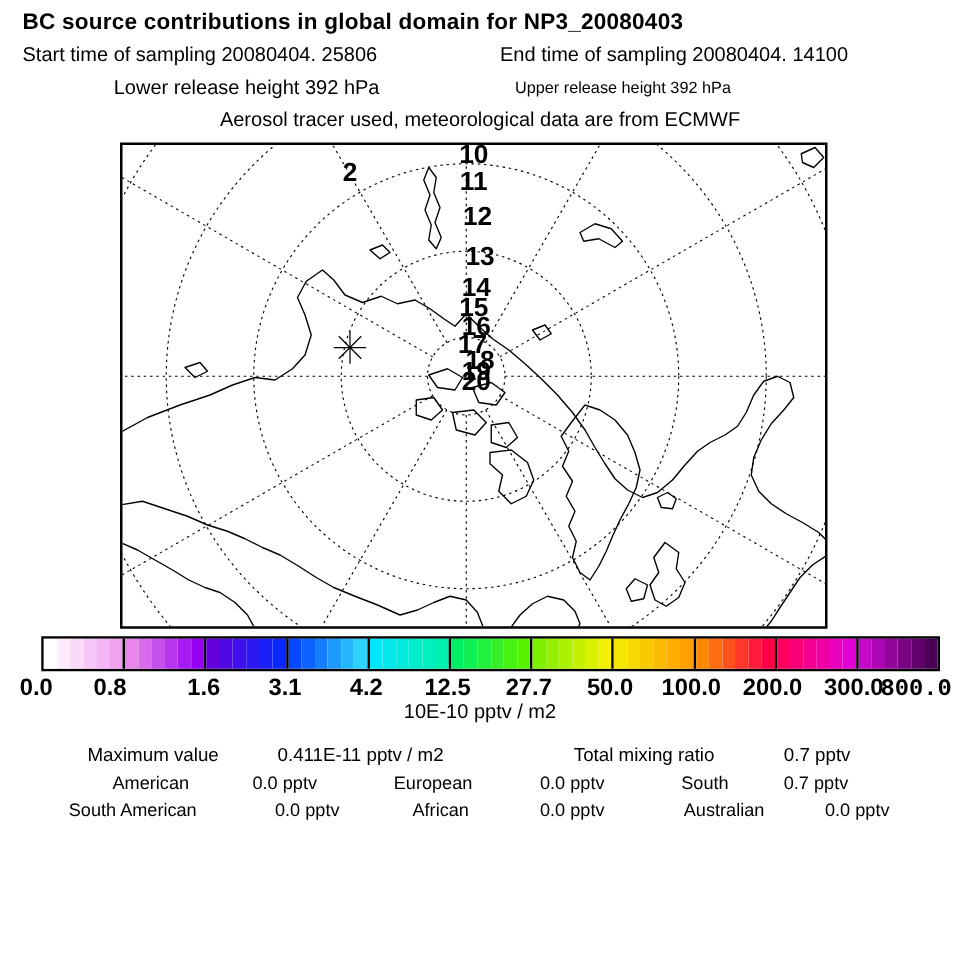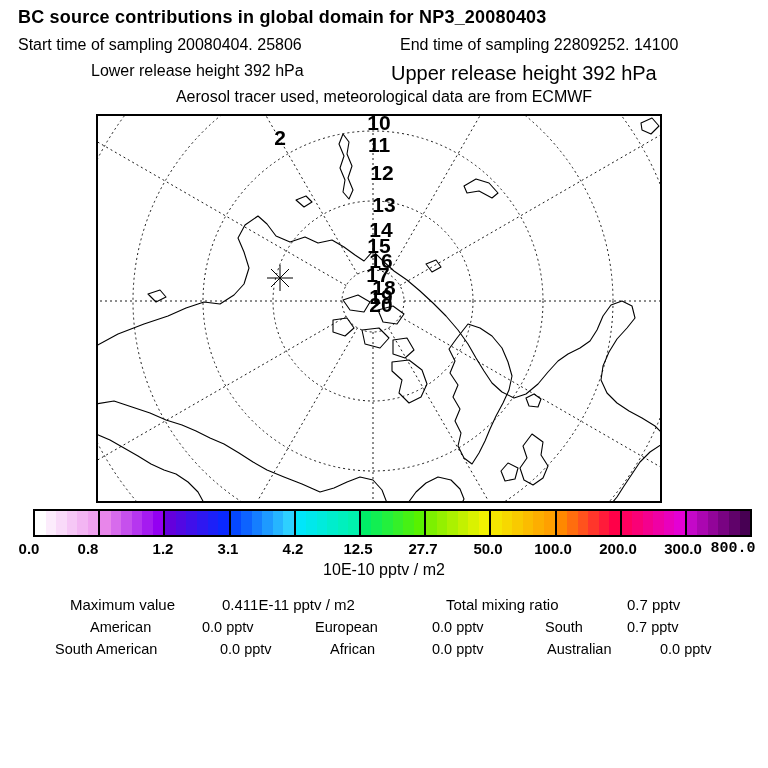--- a/index.html
+++ b/index.html
@@ -7,60 +7,60 @@
     width:768px;height:768px;position:relative;overflow:hidden;
     background:#ffffff;color:#000;
     font-family:"Liberation Sans",sans-serif;
     -webkit-font-smoothing:antialiased;
   }
   .abs{position:absolute;white-space:nowrap;}
   .title{left:18px;top:7px;font-size:18px;font-weight:bold;letter-spacing:0.2px;}
   .l2a{left:18px;top:36px;font-size:16px;}
   .l2b{left:400px;top:36px;font-size:16px;}
   .l3a{left:91px;top:62px;font-size:16px;}
-  .l3b{left:391px;top:62px;font-size:20px;}
+  .l3b{left:412px;top:62px;font-size:13px;}
   .l4{left:0;top:88px;width:768px;text-align:center;font-size:16px;}
 
   .map-frame{
     position:absolute;left:96px;top:114px;width:566px;height:389px;
     border:2px solid #000;box-sizing:border-box;background:#fff;
   }
   .map-frame svg{display:block;}
   .coast{fill:none;stroke:#000;stroke-width:1.1;stroke-linejoin:round;}
   .grat{fill:none;stroke:#000;stroke-width:0.9;stroke-dasharray:2 3;}
   #map-labels text{font-family:"Liberation Sans",sans-serif;font-size:21px;font-weight:bold;fill:#000;text-anchor:middle;}
   .star-line{stroke:#000;stroke-width:1;}
 
   .cbar{
     position:absolute;left:33px;top:509px;width:715px;height:24px;
     border:2px solid #000;display:flex;background:#fff;
   }
   .cb-seg{flex:1;display:flex;}
   .cb-seg + .cb-seg{border-left:2px solid #000;}
   .cb-cell{flex:1;}
   .cb-tick{
-    position:absolute;top:540px;font-size:15px;font-weight:bold;
+    position:absolute;top:540px;font-size:19px;font-weight:bold;
     transform:translateX(-50%);white-space:nowrap;
   }
   .cb-unit{left:0;top:561px;width:768px;text-align:center;font-size:16px;}
 
   .st1{top:596px;font-size:15px;}
   .st23{font-size:14.5px;}
   .r2{top:619px;} .r3{top:641px;}
   .st-max-label{left:70px;} .st-max-value{left:222px;}
-  .st-total-label{left:446px;} .st-total-value{left:627px;}
+  .st-total-label{left:459px;} .st-total-value{left:627px;}
   .p-r2n1{left:90px;} .p-r2v1{left:202px;} .p-r2n2{left:315px;} .p-r2v2{left:432px;} .p-r2n3{left:545px;} .p-r2v3{left:627px;}
   .p-r3n1{left:55px;} .p-r3v1{left:220px;} .p-r3n2{left:330px;} .p-r3v2{left:432px;} .p-r3n3{left:547px;} .p-r3v3{left:660px;}
 </style>
 </head>
 <body>
 
 <div class="abs title">BC  source contributions in global domain for NP3_20080403</div>
 <div class="abs l2a">Start time of sampling 20080404. 25806</div>
-<div class="abs l2b">End time of sampling 22809252. 14100</div>
+<div class="abs l2b">End time of sampling 20080404. 14100</div>
 <div class="abs l3a">Lower release height  392 hPa</div>
 <div class="abs l3b">Upper release height  392 hPa</div>
 <div class="abs l4">Aerosol tracer used, meteorological data are from ECMWF</div>
 
 <div class="map-frame">
   <svg width="562" height="385" viewBox="2 2 562 385">
     <g>
       <circle class="grat" cx="277" cy="187" r="31"></circle>
       <circle class="grat" cx="277" cy="187" r="100"></circle>
       <circle class="grat" cx="277" cy="187" r="170"></circle>
@@ -214,21 +214,21 @@
       <div class="cb-cell" style="background: rgb(171, 6, 177);"></div>
       <div class="cb-cell" style="background: rgb(146, 5, 153);"></div>
       <div class="cb-cell" style="background: rgb(121, 3, 130);"></div>
       <div class="cb-cell" style="background: rgb(96, 2, 106);"></div>
       <div class="cb-cell" style="background: rgb(71, 0, 83);"></div>
     </div>
   </div>
 <div id="cb-ticks">
     <span class="cb-tick" style="left: 29px;">0.0</span>
     <span class="cb-tick" style="left: 88px;">0.8</span>
-    <span class="cb-tick" style="left: 163px;">1.2</span>
+    <span class="cb-tick" style="left: 163px;">1.6</span>
     <span class="cb-tick" style="left: 228px;">3.1</span>
     <span class="cb-tick" style="left: 293px;">4.2</span>
     <span class="cb-tick" style="left: 358px;">12.5</span>
     <span class="cb-tick" style="left: 423px;">27.7</span>
     <span class="cb-tick" style="left: 488px;">50.0</span>
     <span class="cb-tick" style="left: 553px;">100.0</span>
     <span class="cb-tick" style="left: 618px;">200.0</span>
     <span class="cb-tick" style="left: 683px;">300.0</span>
     <span class="cb-tick" style="left: 733px; font-family: Liberation Mono, monospace;">800.0</span>
   </div>

